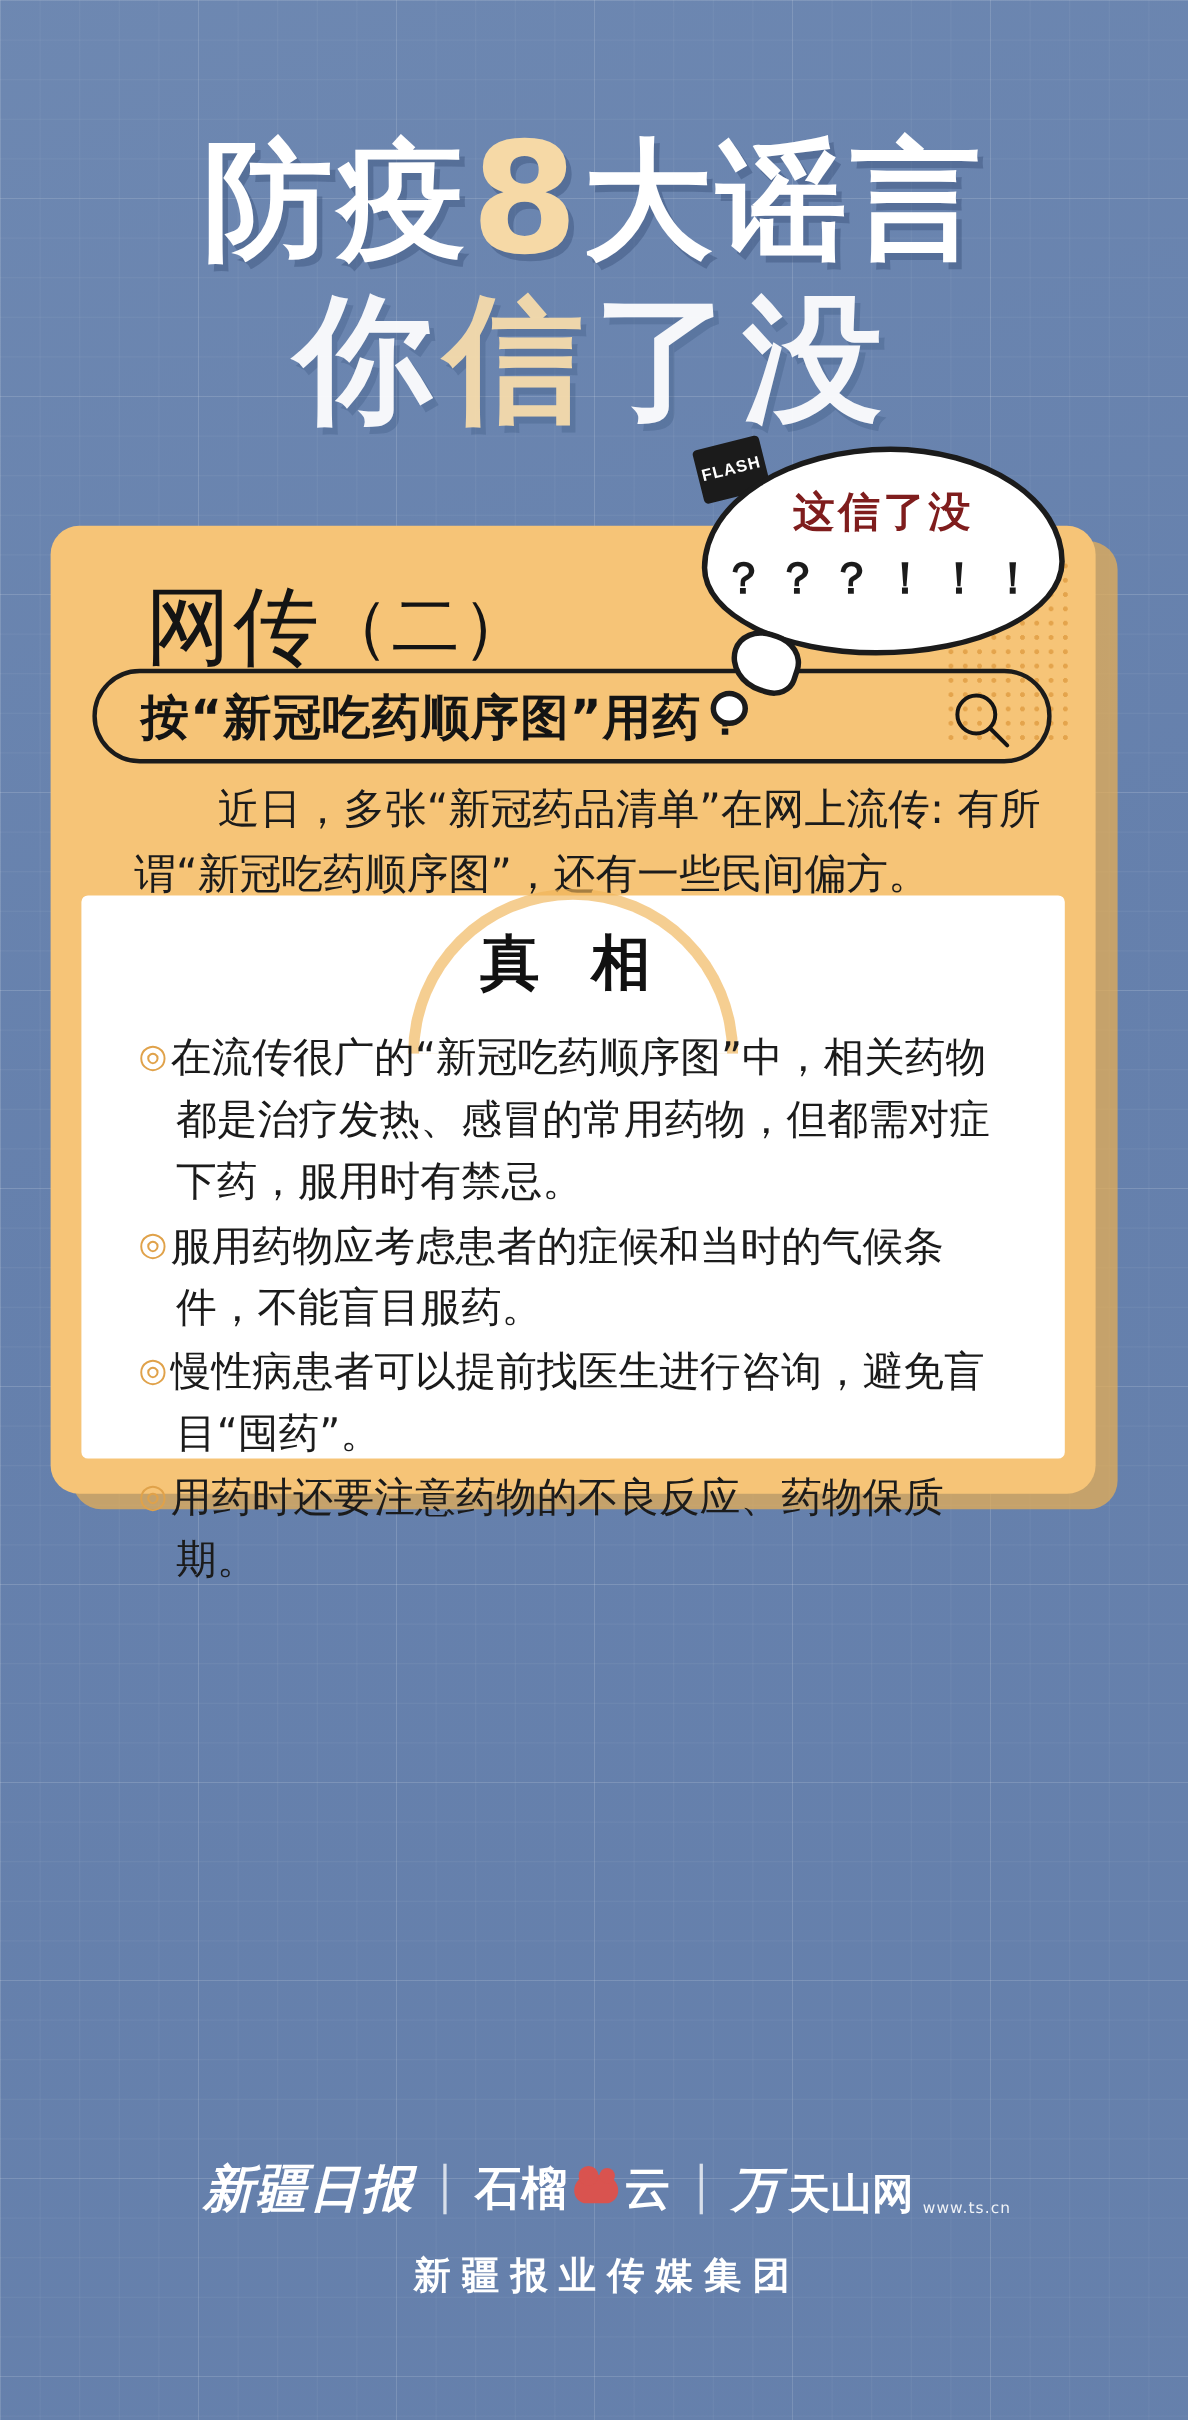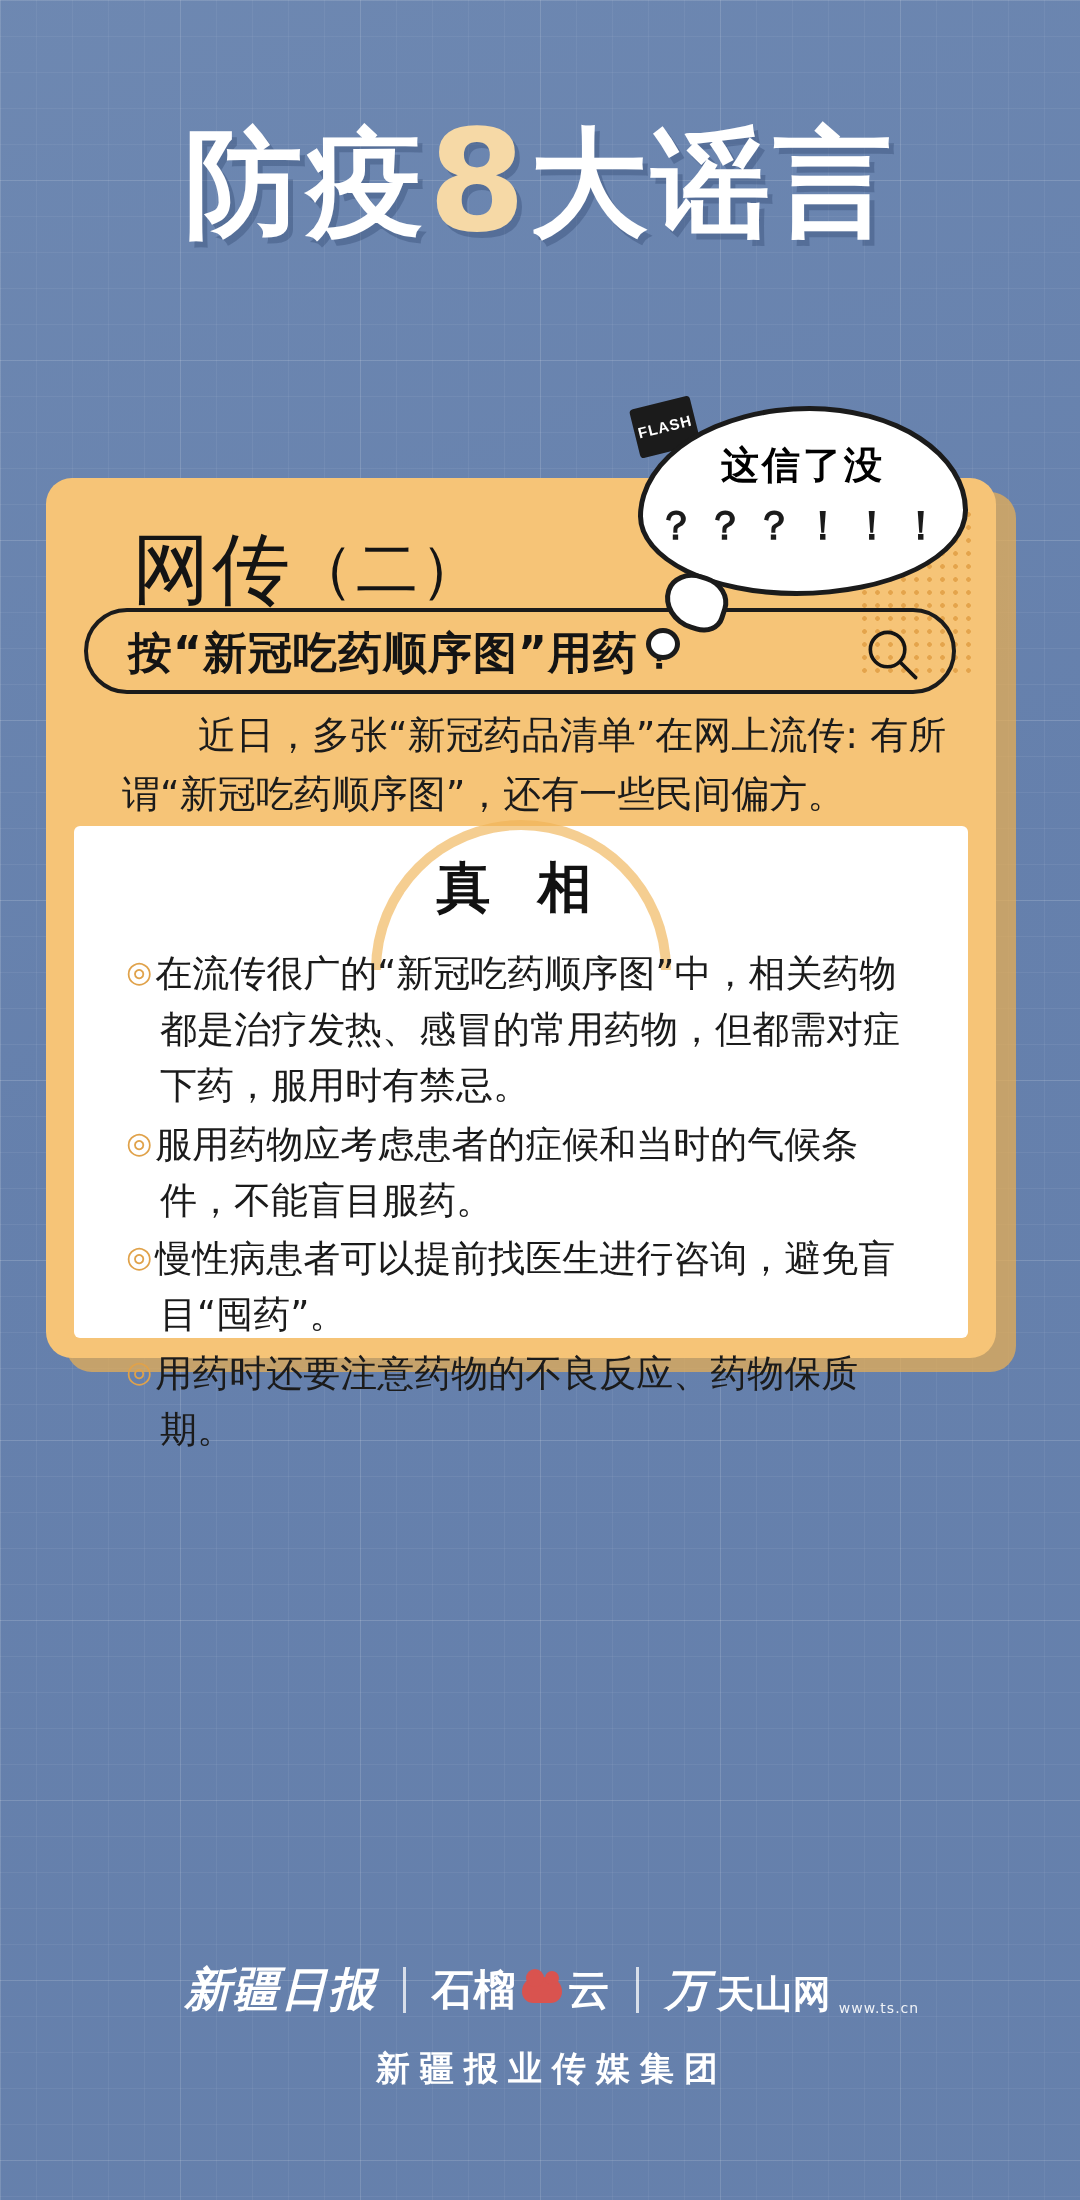--- a/index.html
+++ b/index.html
@@ -166,21 +166,21 @@
   }
   .bubble-t1 {
     position: absolute;
     top: 34px;
     left: 0;
     width: 100%;
     text-align: center;
     font-family: "DejaVu Serif", serif;
     font-weight: bold;
     font-size: 38px;
-    color: #000000;
+    color: #7f1d1d;
     letter-spacing: 3px;
   }
   .bubble-t2 {
     position: absolute;
     top: 92px;
     left: 0;
     width: 100%;
     text-align: center;
     font-family: "DejaVu Sans", sans-serif;
     font-weight: bold;
@@ -253,21 +253,21 @@
     font-size: 38px;
     line-height: 1.55;
     color: #1b1b1b;
     text-indent: 76px;
   }
 
   
   .truth {
     position: absolute;
     left: 28px;
-    top: 348px;
+    top: 336px;
     width: 894px;
     height: 512px;
     background: #ffffff;
     border-radius: 6px;
   }
   .truth-arc {
     position: absolute;
     left: 50%;
     top: -6px;
     transform: translateX(-50%);
@@ -417,20 +417,23 @@
 </style>
 </head>
 <body>
 
 <div class="bg"></div>
 <div class="bg-shade"></div>
 
 <div class="headline">
   <div class="line1">
     <span>防疫</span><span class="num">8</span><span>大谣言</span>
+  </div>
+  <div class="line2">
+    <span>你</span><span class="hl">信</span><span>了没</span>
   </div>
 </div>
 
 <div class="card-shadow"></div>
 <div class="card">
 
   <div class="card-dots"></div>
 
   <div class="rumor-title">
     <span>网传</span><span class="paren">（二）</span>

